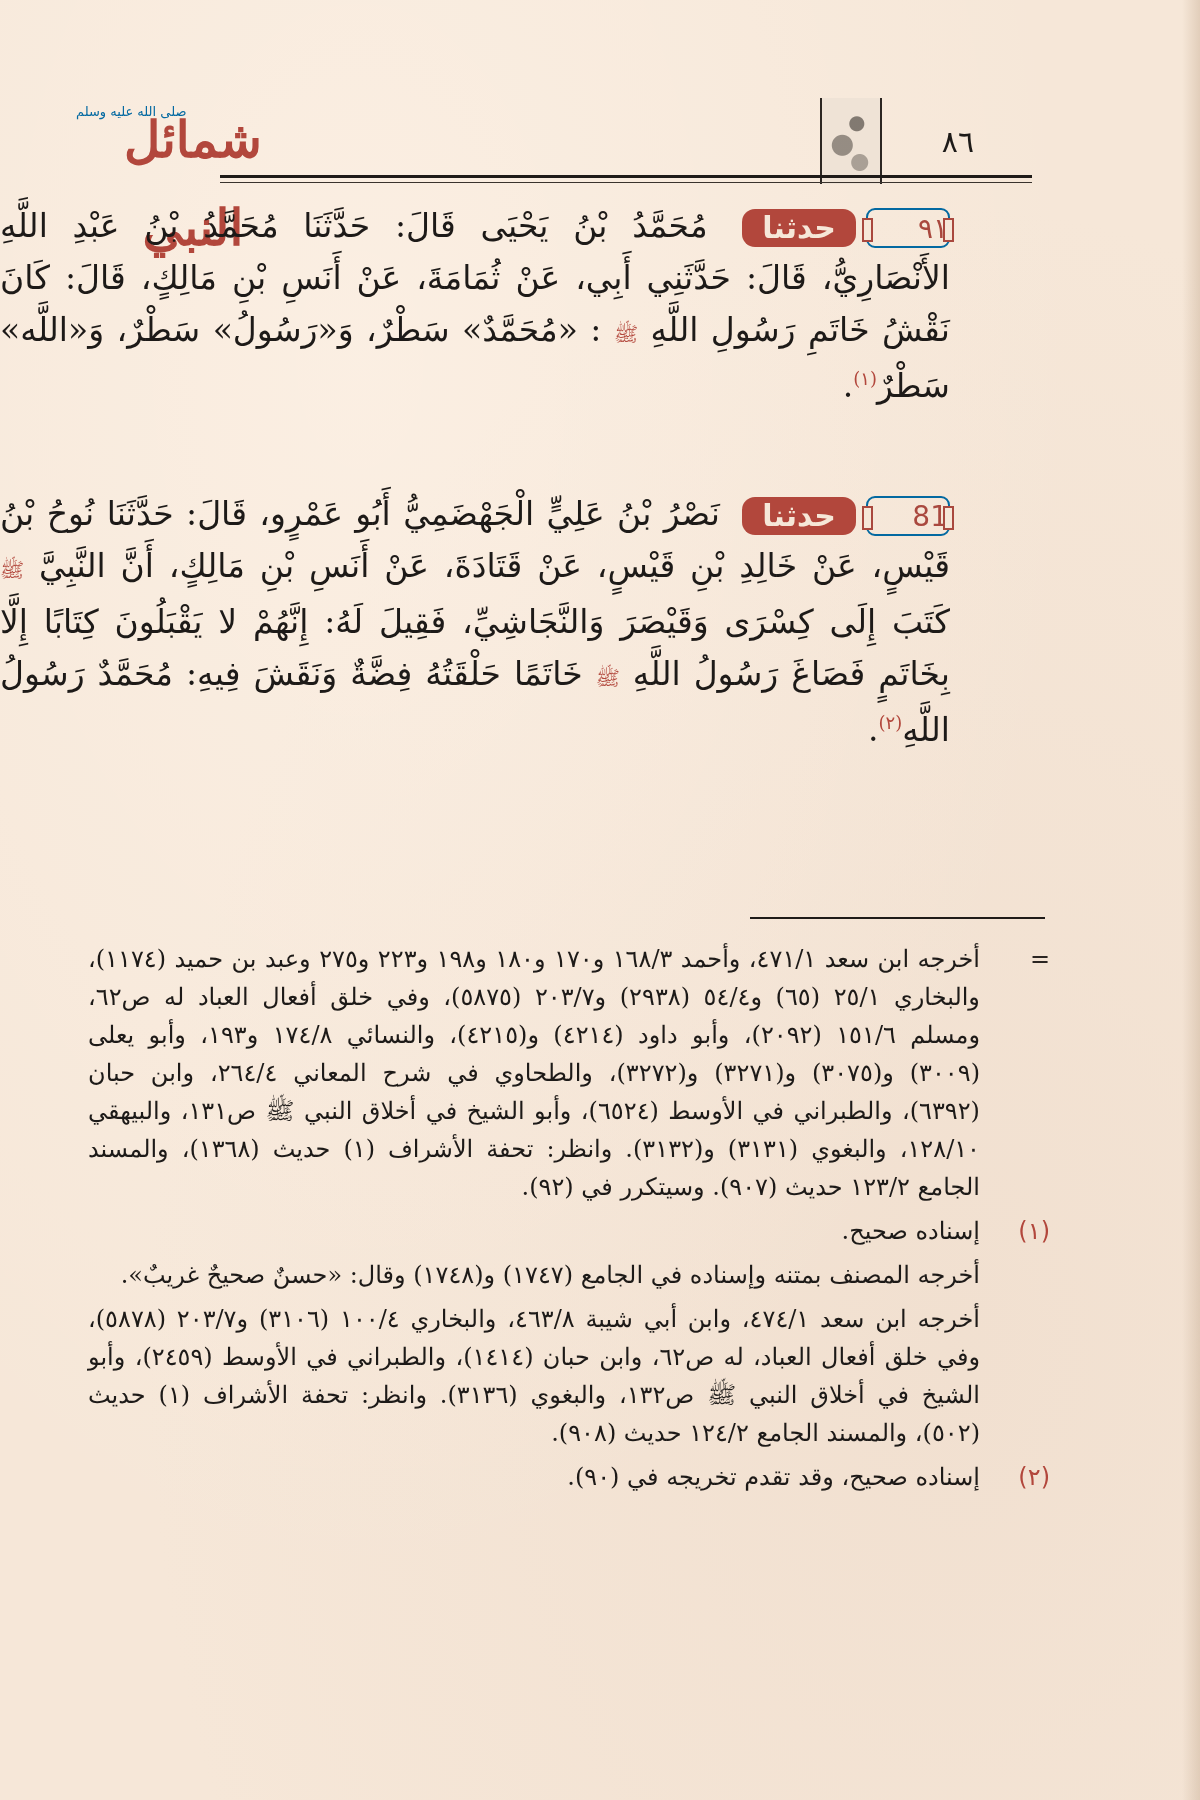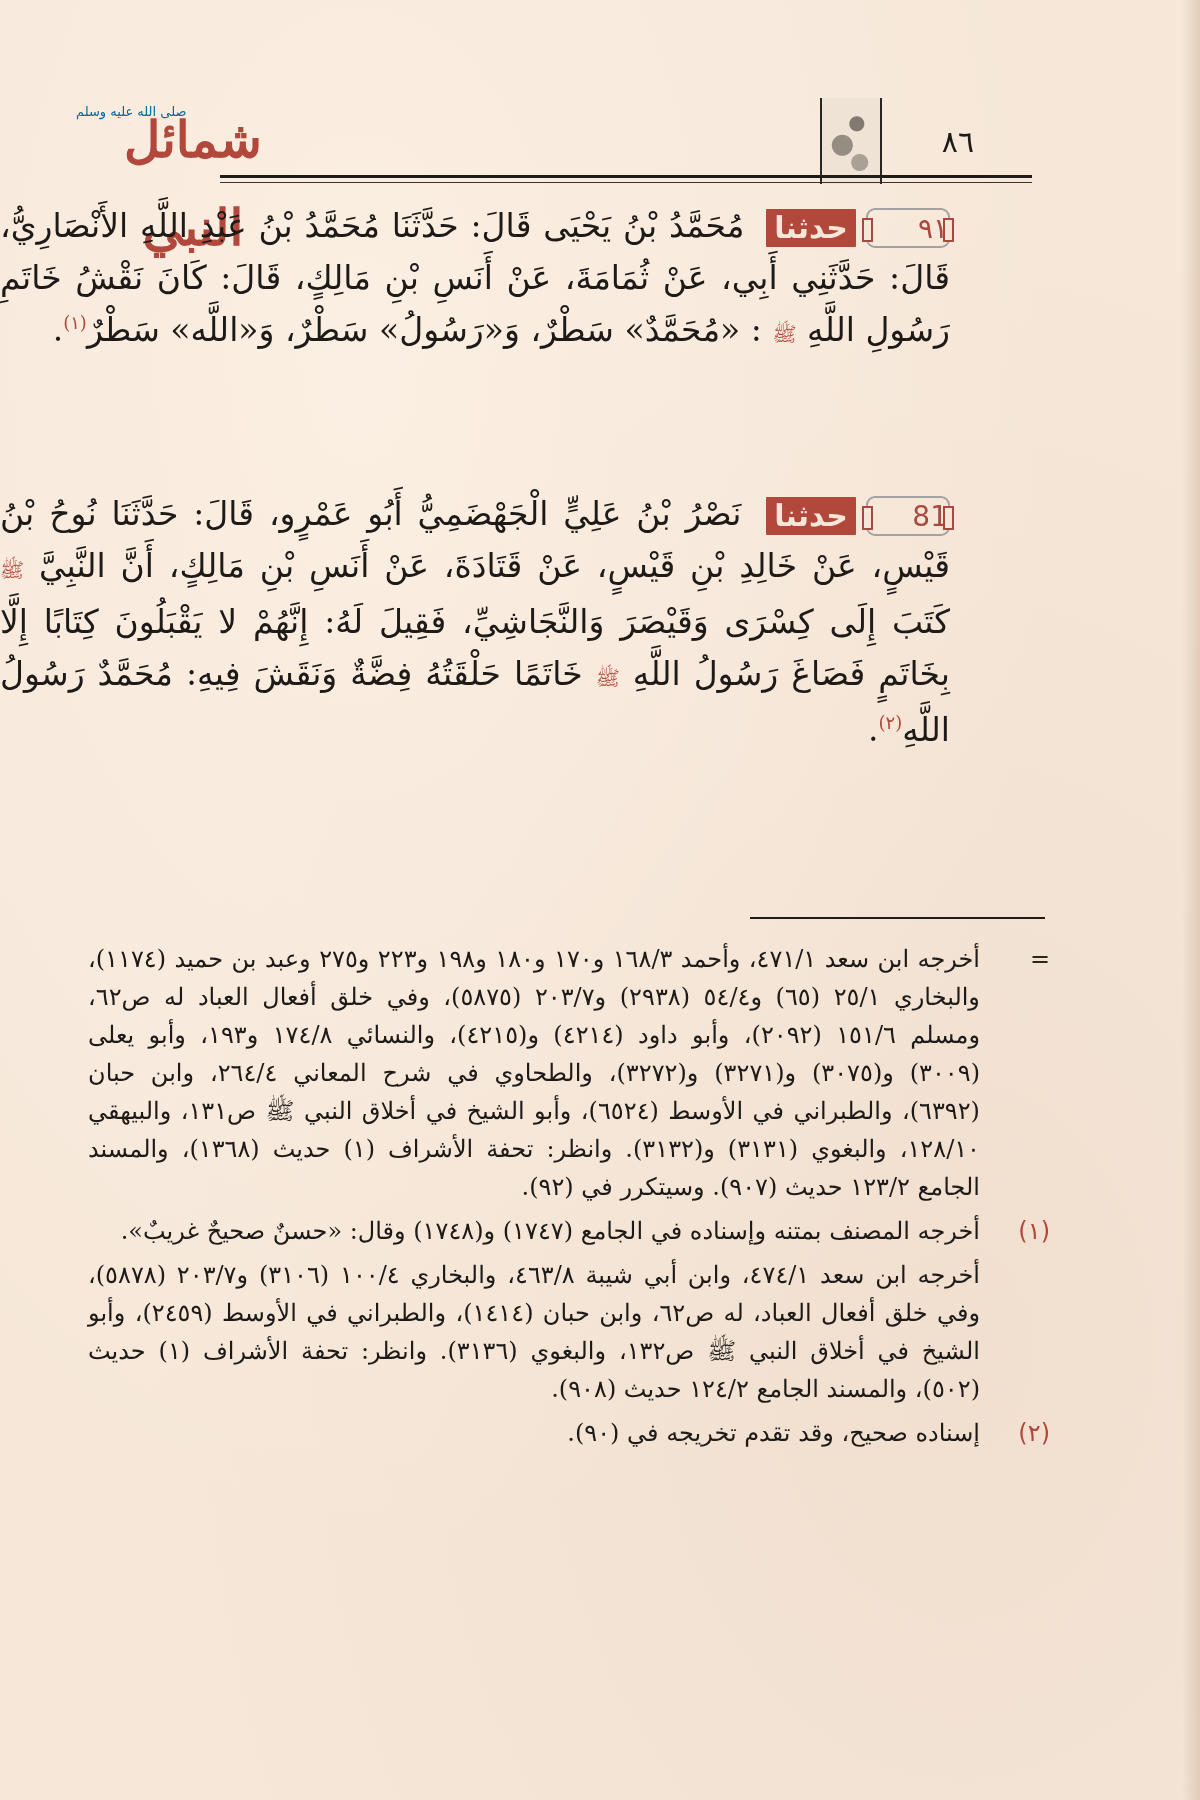--- a/index.html
+++ b/index.html
@@ -105,21 +105,21 @@
     }
     .hadith-head {
       display: inline;
     }
     .hadith-badge {
       display: inline-block;
       vertical-align: middle;
       position: relative;
       width: 84px;
       height: 40px;
-      border: 2px solid #a3a3a3;
+      border: 2px solid #0369a1;
       border-radius: 9px;
       margin-left: 10px;
       text-align: center;
       line-height: 38px;
       font-family: "DejaVu Sans", sans-serif;
       font-size: 28px;
       color: #a9483e;
       box-sizing: border-box;
     }
     .hadith-badge::before, .hadith-badge::after {
@@ -135,23 +135,23 @@
     .hadith-badge::after { left: -6px; }
     .haddathana {
       display: inline-block;
       vertical-align: middle;
       background: #b2473c;
       color: #f6e7d8;
       font-family: "DejaVu Sans", sans-serif;
       font-weight: bold;
       font-size: 30px;
       line-height: 38px;
-      padding: 0 8px;
+      padding: 0 20px;
       margin-left: 10px;
-      border-radius: 1px;
+      border-radius: 13px;
     }
     .saw {
       color: #b2473c;
       font-size: 20px;
       font-family: "DejaVu Sans", sans-serif;
     }
     sup.ref {
       font-size: 18px;
       color: #b2473c;
       vertical-align: super;
@@ -234,20 +234,21 @@
 
   <div class="fn-rule"></div>
 
   <div class="footnotes">
     <div class="fn">
       <span class="fn-marker plain">=</span>
       <p>أخرجه ابن سعد ٤٧١/١، وأحمد ١٦٨/٣ و١٧٠ و١٨٠ و١٩٨ و٢٢٣ و٢٧٥ وعبد بن حميد (١١٧٤)، والبخاري ٢٥/١ (٦٥) و٥٤/٤ (٢٩٣٨) و٢٠٣/٧ (٥٨٧٥)، وفي خلق أفعال العباد له ص٦٢، ومسلم ١٥١/٦ (٢٠٩٢)، وأبو داود (٤٢١٤) و(٤٢١٥)، والنسائي ١٧٤/٨ و١٩٣، وأبو يعلى (٣٠٠٩) و(٣٠٧٥) و(٣٢٧١) و(٣٢٧٢)، والطحاوي في شرح المعاني ٢٦٤/٤، وابن حبان (٦٣٩٢)، والطبراني في الأوسط (٦٥٢٤)، وأبو الشيخ في أخلاق النبي ﷺ ص١٣١، والبيهقي ١٢٨/١٠، والبغوي (٣١٣١) و(٣١٣٢). وانظر: تحفة الأشراف (١) حديث (١٣٦٨)، والمسند الجامع ١٢٣/٢ حديث (٩٠٧). وسيتكرر في (٩٢).</p>
     </div>
     <div class="fn">
       <span class="fn-marker">(١)</span>
+      <p>إسناده صحيح.</p>
       <p>أخرجه المصنف بمتنه وإسناده في الجامع (١٧٤٧) و(١٧٤٨) وقال: «حسنٌ صحيحٌ غريبٌ».</p>
       <p>أخرجه ابن سعد ٤٧٤/١، وابن أبي شيبة ٤٦٣/٨، والبخاري ١٠٠/٤ (٣١٠٦) و٢٠٣/٧ (٥٨٧٨)، وفي خلق أفعال العباد، له ص٦٢، وابن حبان (١٤١٤)، والطبراني في الأوسط (٢٤٥٩)، وأبو الشيخ في أخلاق النبي ﷺ ص١٣٢، والبغوي (٣١٣٦). وانظر: تحفة الأشراف (١) حديث (٥٠٢)، والمسند الجامع ١٢٤/٢ حديث (٩٠٨).</p>
     </div>
     <div class="fn">
       <span class="fn-marker">(٢)</span>
       <p>إسناده صحيح، وقد تقدم تخريجه في (٩٠).</p>
     </div>
   </div>
 </div>
 

